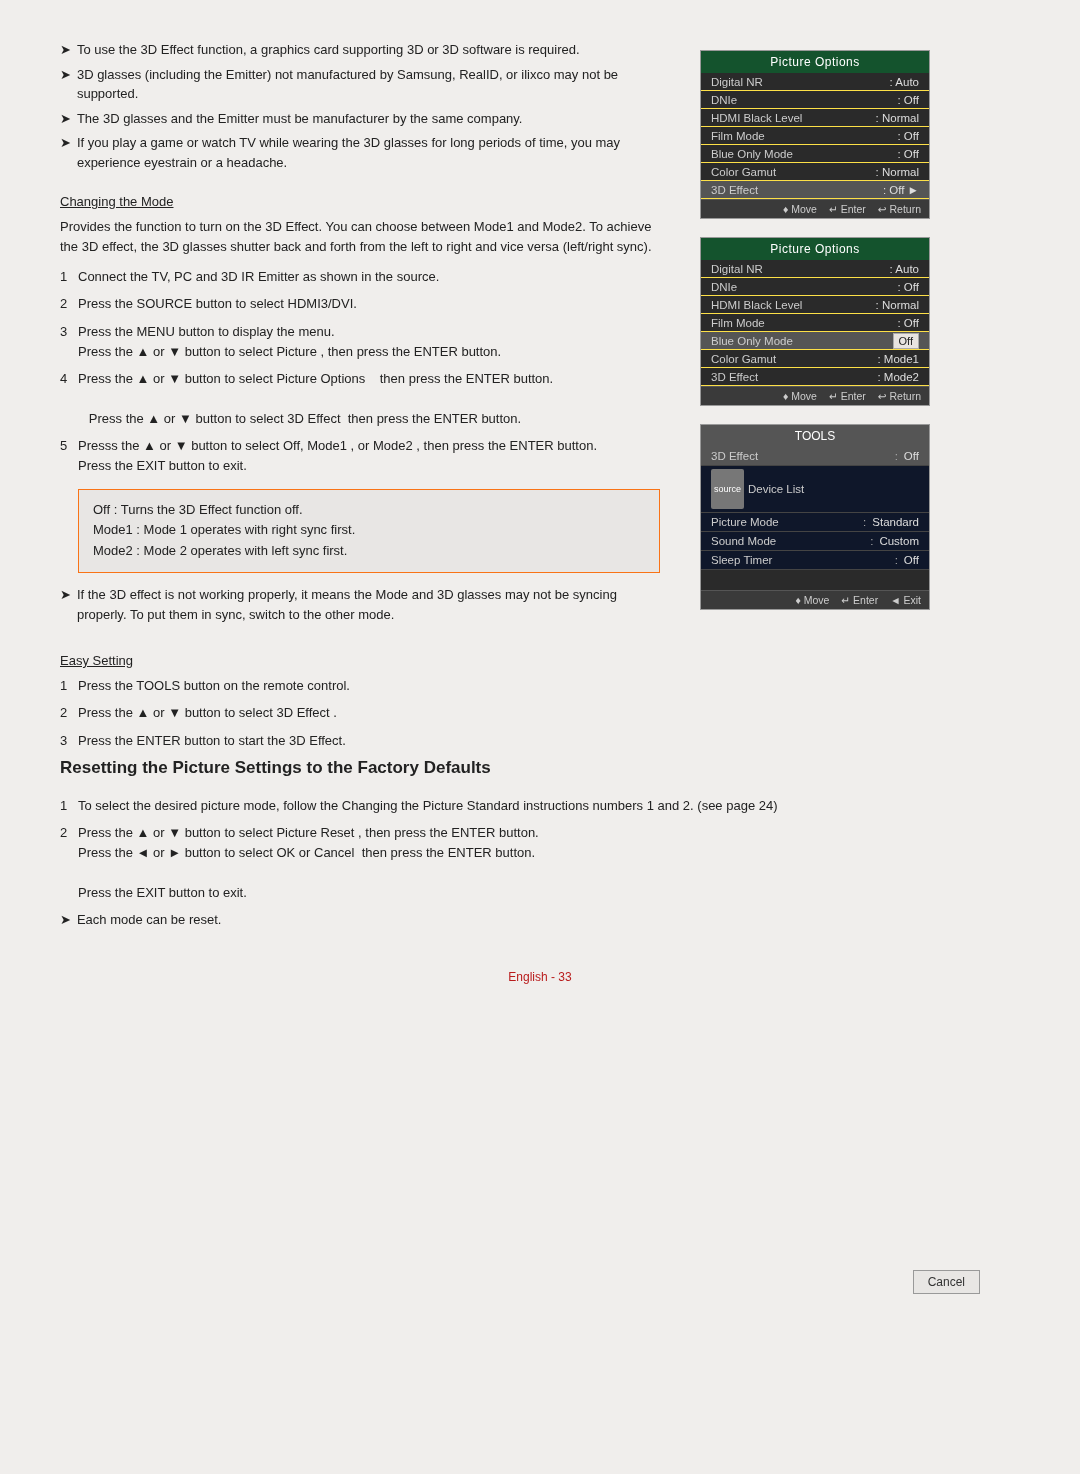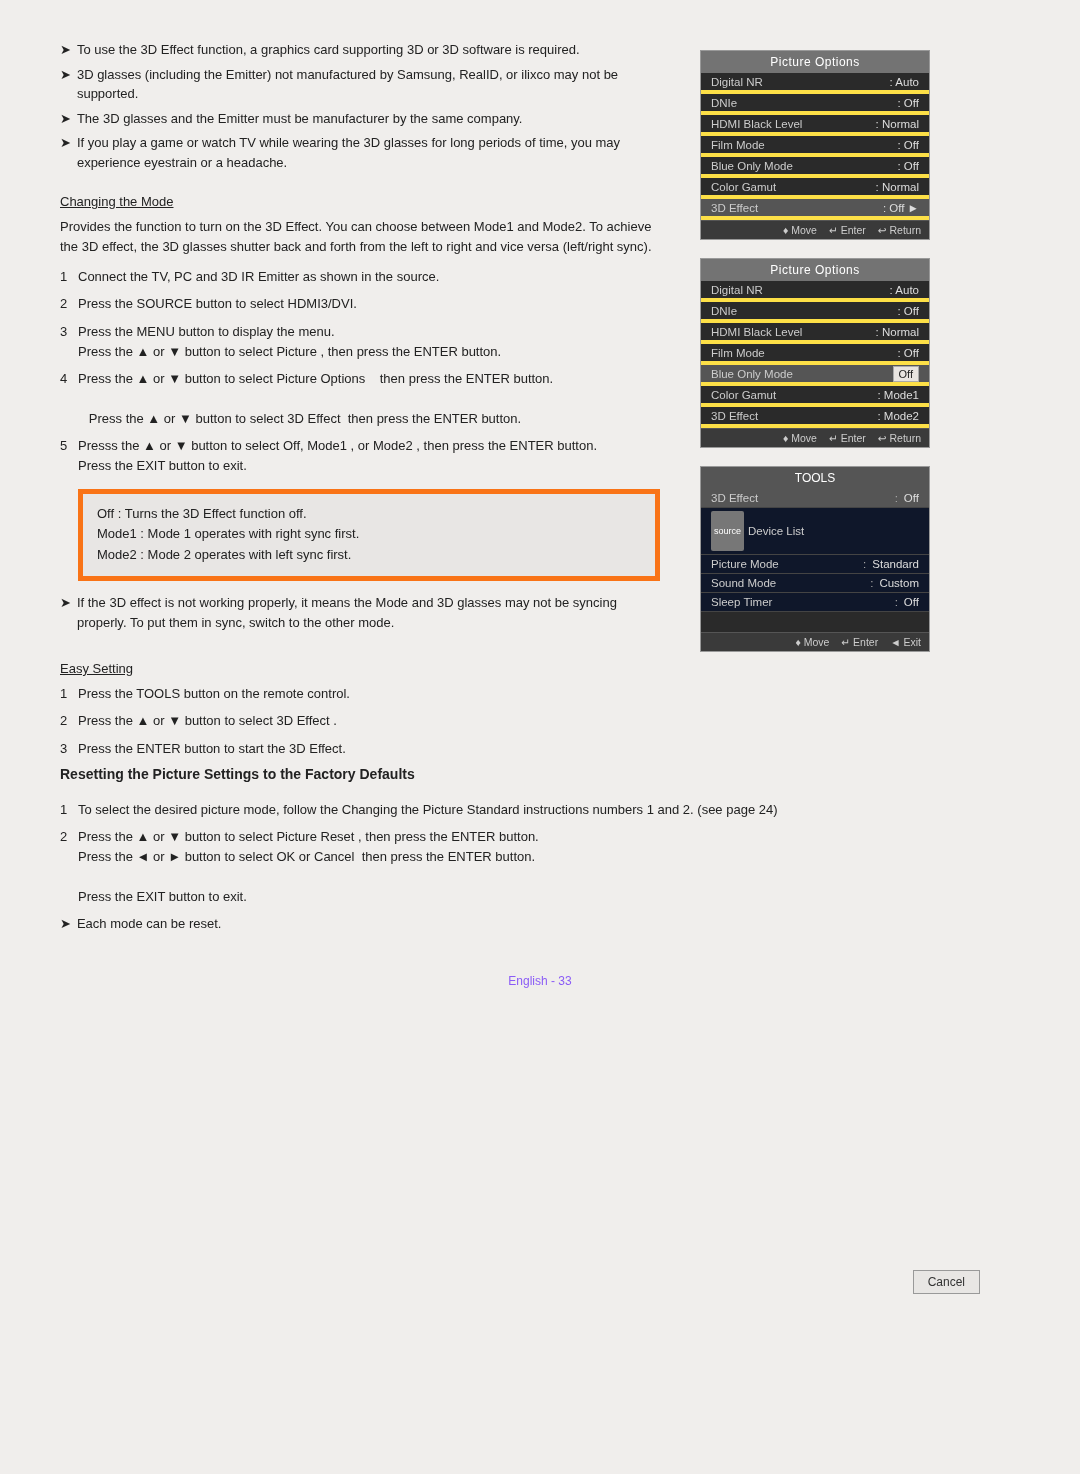--- a/index.html
+++ b/index.html
@@ -59,21 +59,21 @@
     }
     .num {
       min-width: 18px;
       font-size: 13px;
     }
     .item-text {
       font-size: 13px;
       line-height: 1.55;
     }
     .info-box {
-      border: 5px solid #f97316;
+      border: 1px solid #f97316;
       background: #e8e6e4;
       padding: 10px 14px;
       margin: 12px 0 12px 18px;
       font-size: 13px;
       line-height: 1.6;
     }
     .note-arrow {
       display: flex;
       margin-bottom: 7px;
       line-height: 1.55;
@@ -81,32 +81,32 @@
     
     .panel {
       border: 1.5px solid #999;
       background: #2a2a2a;
       color: #ddd;
       width: 230px;
       margin-bottom: 18px;
       font-size: 11.5px;
     }
     .panel-title {
-      background: #737373;
+      background: #14532d;
       color: #fff;
       text-align: center;
       padding: 4px 0;
       font-size: 12px;
       letter-spacing: 0.5px;
     }
     .panel-row {
       display: flex;
       justify-content: space-between;
       padding: 2.5px 10px;
-      border-bottom: 4px solid #fde047;
+      border-bottom: 1px solid #fde047;
       font-size: 11.5px;
     }
     .panel-row:last-of-type {
       border-bottom: none;
     }
     .panel-row.highlighted {
       background: #555;
       color: #fff;
     }
     .panel-row-label { color: #ccc; }
@@ -168,32 +168,32 @@
       display: flex;
       justify-content: flex-end;
       padding: 3px 8px;
       gap: 12px;
       font-size: 10.5px;
       color: #ccc;
       border-top: 1px solid #555;
     }
     
     .main-heading {
-      font-size: 14px;
+      font-size: 17px;
       font-weight: bold;
       margin: 30px 0 18px 0;
       clear: both;
     }
     .clearfix::after { content: ''; display: table; clear: both; }
     
     .page-number {
       text-align: center;
       margin-top: 40px;
       font-size: 12px;
-      color: #8b5cf6;
+      color: #b91c1c;
       clear: both;
     }
     
     .cancel-btn {
       position: absolute;
       right: 100px;
       bottom: 180px;
       background: #e8e6e4;
       border: 1px solid #999;
       padding: 4px 14px;

